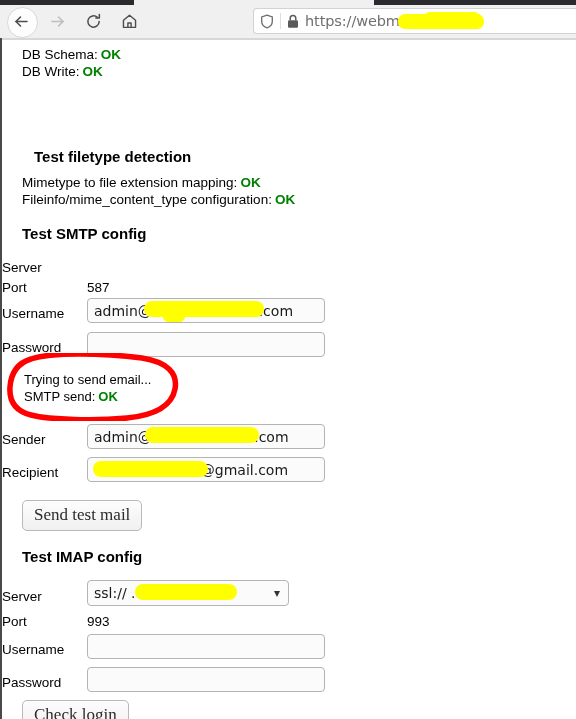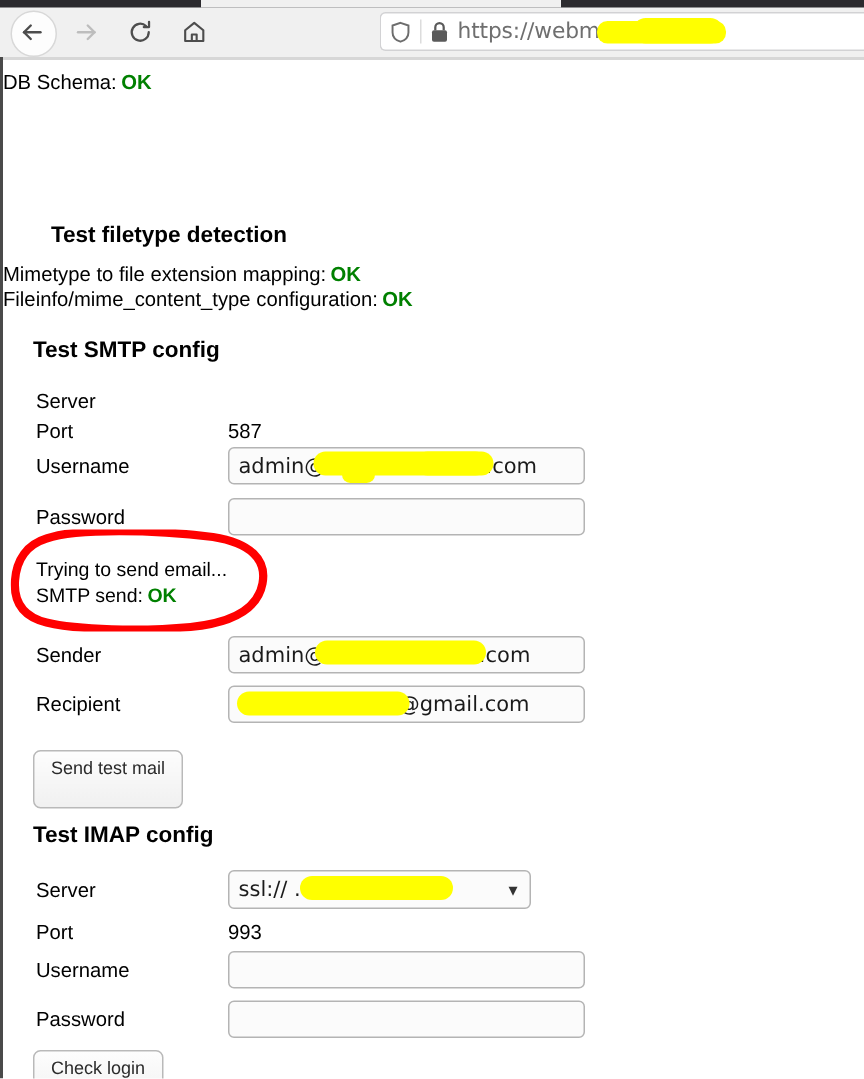--- a/index.html
+++ b/index.html
@@ -153,43 +153,42 @@
     position: absolute;
     left: 2px; top: 2px;
     width: 574px;
     font-family: "Liberation Sans", sans-serif;
     color: #000000;
   }
 
   .status-line {
     font-size: 13.5px;
     line-height: 17px;
+    padding-left: 20px;
     white-space: nowrap;
   }
   .ok {
     color: #008000;
     font-weight: bold;
     padding-left: 3px;
   }
 
   h3.section-title {
     font-size: 15px;
     font-weight: bold;
     margin: 0;
     padding-left: 20px;
     line-height: 18px;
   }
 
   .row {
     display: flex;
-    align-items: center;
-    padding-left: 22px;
+    align-items: flex-end;
     font-size: 13.5px;
     line-height: 19px;
-    gap: 43px;
   }
   .row .label {
     width: 85px;
     flex: none;
     color: #000;
   }
   .row .value {
     position: relative;
     white-space: nowrap;
   }
@@ -256,27 +255,27 @@
     line-height: 14px;
   }
   .select-wrap .overlay-redact {
     position: absolute;
     background: #ffff00;
     border-radius: 9px;
     pointer-events: none;
   }
 
   button.btn {
-    font-family: Liberation Sans, sans-serif;
-    font-size: 12px;
+    font-family: Liberation Serif, serif;
+    font-size: 17px;
     color: #2b2b2b;
     background: linear-gradient(to bottom, #fdfdfd 0%, #f0f0f0 100%);
     border: 1px solid #b9b9b9;
     border-radius: 5px;
-    padding: 4px 11px 19px 11px;
+    padding: 4px 11px 5px 11px;
     cursor: pointer;
   }
 
   
   #red-circle {
     position: absolute;
     left: 5px;
     top: 313px;
     width: 175px;
     height: 68px;
@@ -349,20 +348,23 @@
 
 <div id="viewport">
   <div id="viewport-left-border"></div>
   <div id="viewport-top-shadow"></div>
 
   <div class="page">
 
     <div style="position:absolute; left:0; top:6px;">
       <div class="status-line">
         <span>DB Schema:</span><span class="ok">OK</span>
+      </div>
+      <div class="status-line">
+        <span>DB Write:</span><span class="ok">OK</span>
       </div>
     </div>
 
     <h3 class="section-title" style="position:absolute; left:12px; top:108px;">Test filetype detection</h3>
 
     <div style="position:absolute; left:0; top:134px;">
       <div class="status-line">
         <span>Mimetype to file extension mapping:</span><span class="ok">OK</span>
       </div>
       <div class="status-line">

